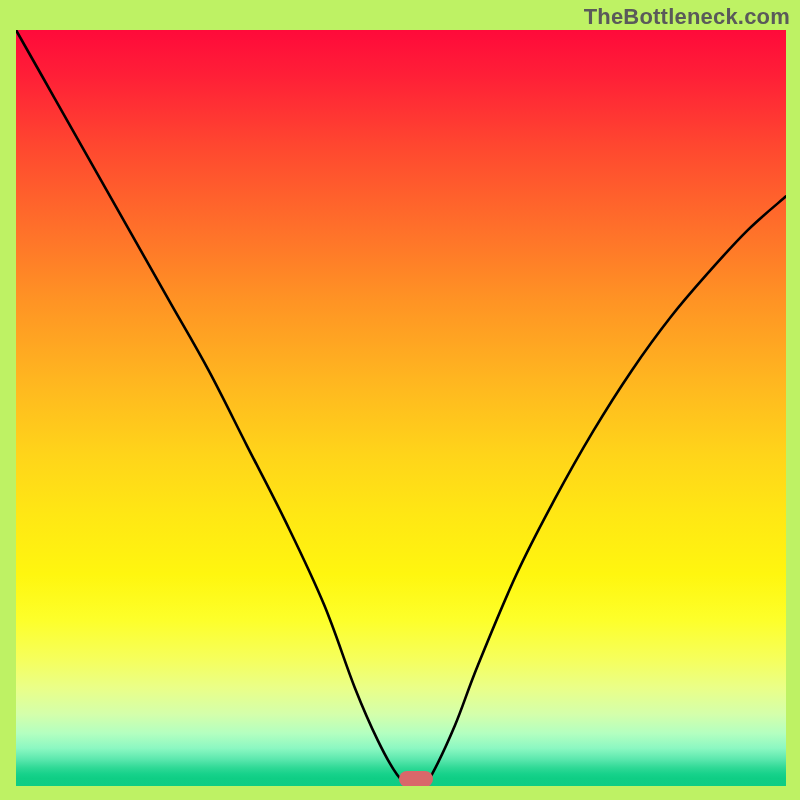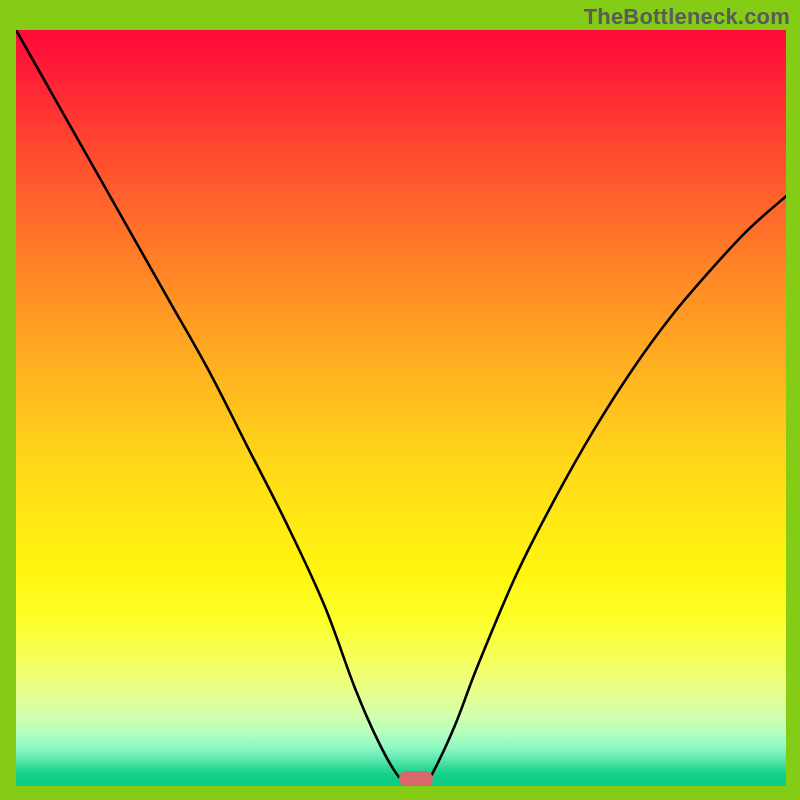--- a/index.html
+++ b/index.html
@@ -8,21 +8,21 @@
     width: 800px;
     height: 800px;
     background: #000;
     overflow: hidden;
     font-family: Arial, Helvetica, sans-serif;
   }
   .stage {
     position: relative;
     width: 800px;
     height: 800px;
-    background: #84cc16;
+    background: #bef264;
   }
   .watermark {
     position: absolute;
     top: 4px;
     right: 10px;
     font-size: 22px;
     font-weight: 700;
     color: #5a5a5a;
     letter-spacing: 0.2px;
     z-index: 20;

